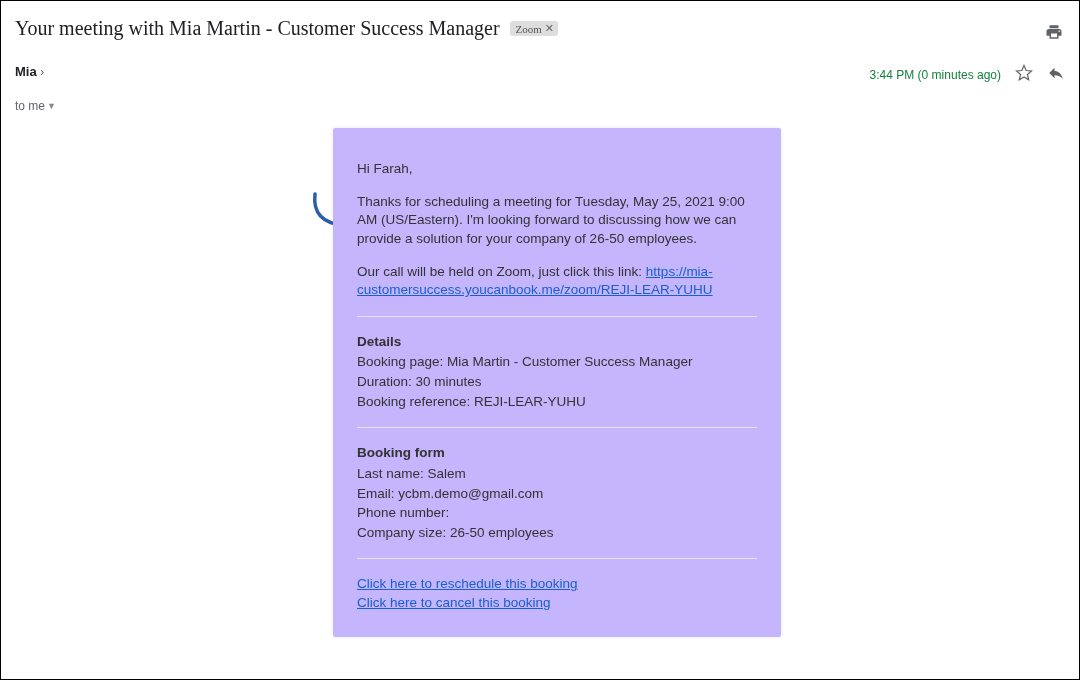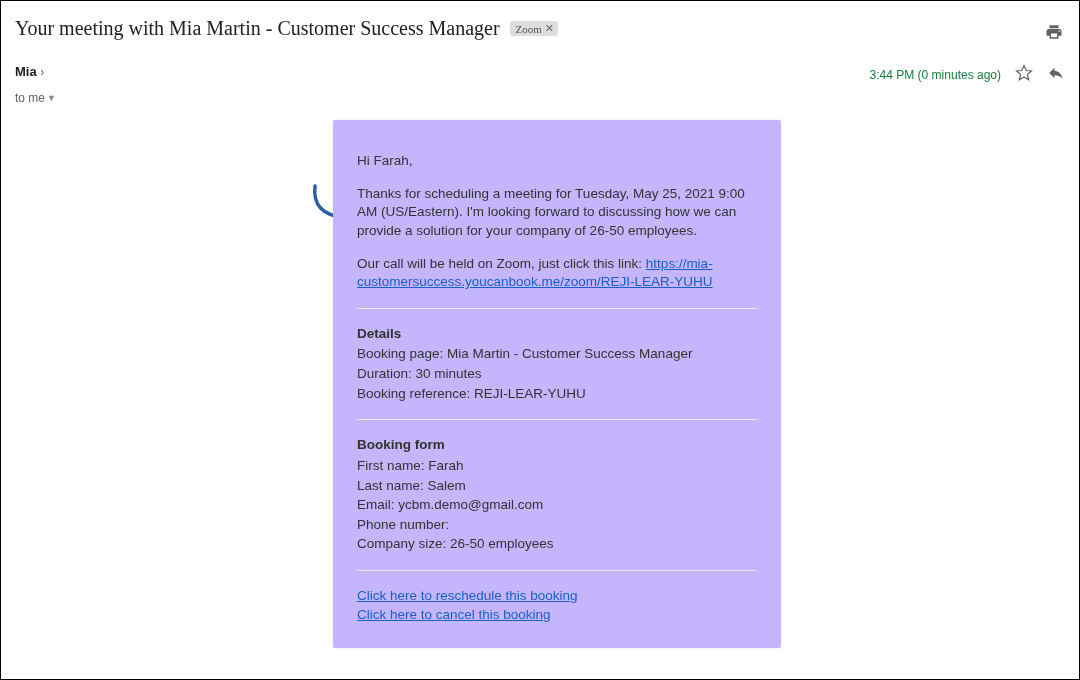--- a/index.html
+++ b/index.html
@@ -51,21 +51,21 @@
   .meta-row {
     display: flex;
     justify-content: space-between;
     align-items: flex-start;
     padding: 18px 14px 0 14px;
   }
   .sender-block { }
   .sender-line { font-size: 13px; }
   .sender-name { font-weight: 700; color: #202124; }
   .sender-extra { color: #5f6368; font-size: 12px;}
-  .to-line { font-size: 12px; color: #5f6368; margin-top: 12px; display:flex; align-items:center; gap:2px;}
+  .to-line { font-size: 12px; color: #5f6368; margin-top: 20px; display:flex; align-items:center; gap:2px;}
   .to-line .chev { font-size: 9px; color:#888;}
   .right-meta {
     display: flex;
     align-items: center;
     gap: 14px;
   }
   .timestamp { font-size: 12px; color: #15803d; }
   .icon-btn { color: #5f6368; cursor: pointer; }
 
   .body-area {
@@ -169,21 +169,20 @@
     <hr>
     <div>
       <div class="section-title">Details</div>
       <div class="detail-line">Booking page: Mia Martin - Customer Success Manager</div>
       <div class="detail-line">Duration: 30 minutes</div>
       <div class="detail-line">Booking reference: REJI-LEAR-YUHU</div>
     </div>
     <hr>
     <div>
       <div class="section-title">Booking form</div>
-      <div class="detail-line">First name: Farah</div>
       <div class="detail-line">Last name: Salem</div>
       <div class="detail-line">Email: ycbm.demo@gmail.com</div>
       <div class="detail-line">Phone number:</div>
       <div class="detail-line">Company size: 26-50 employees</div>
     </div>
     <hr>
     <div>
       <div><a class="link">Click here to reschedule this booking</a></div>
       <div><a class="link">Click here to cancel this booking</a></div>
     </div>

